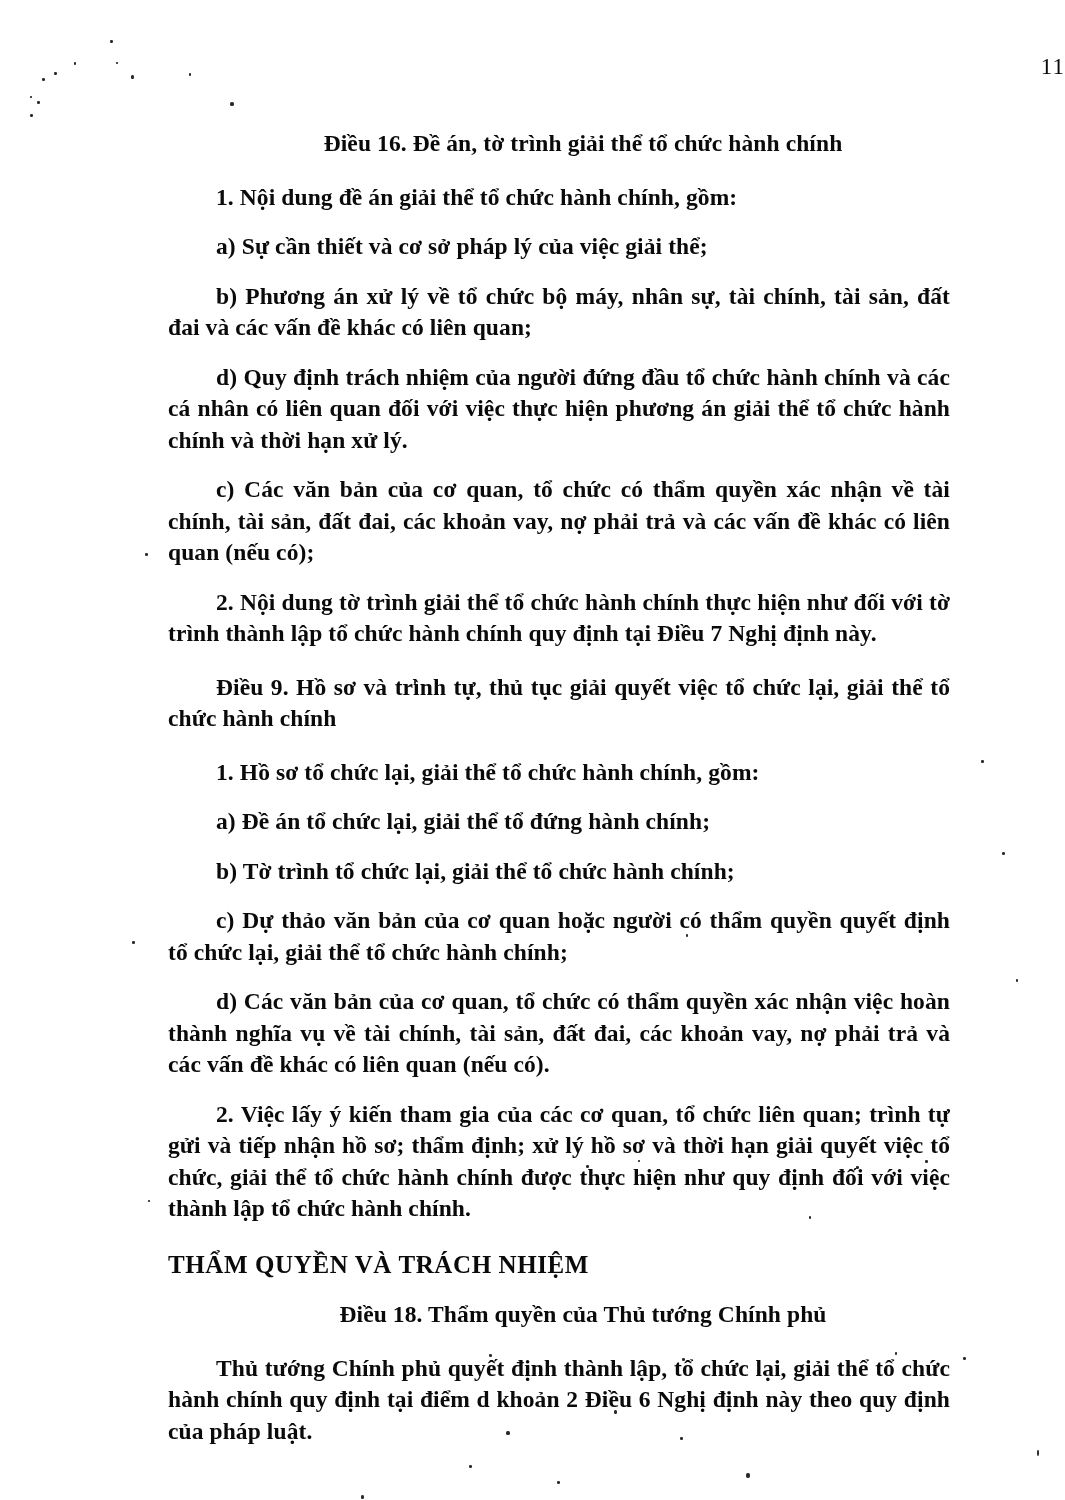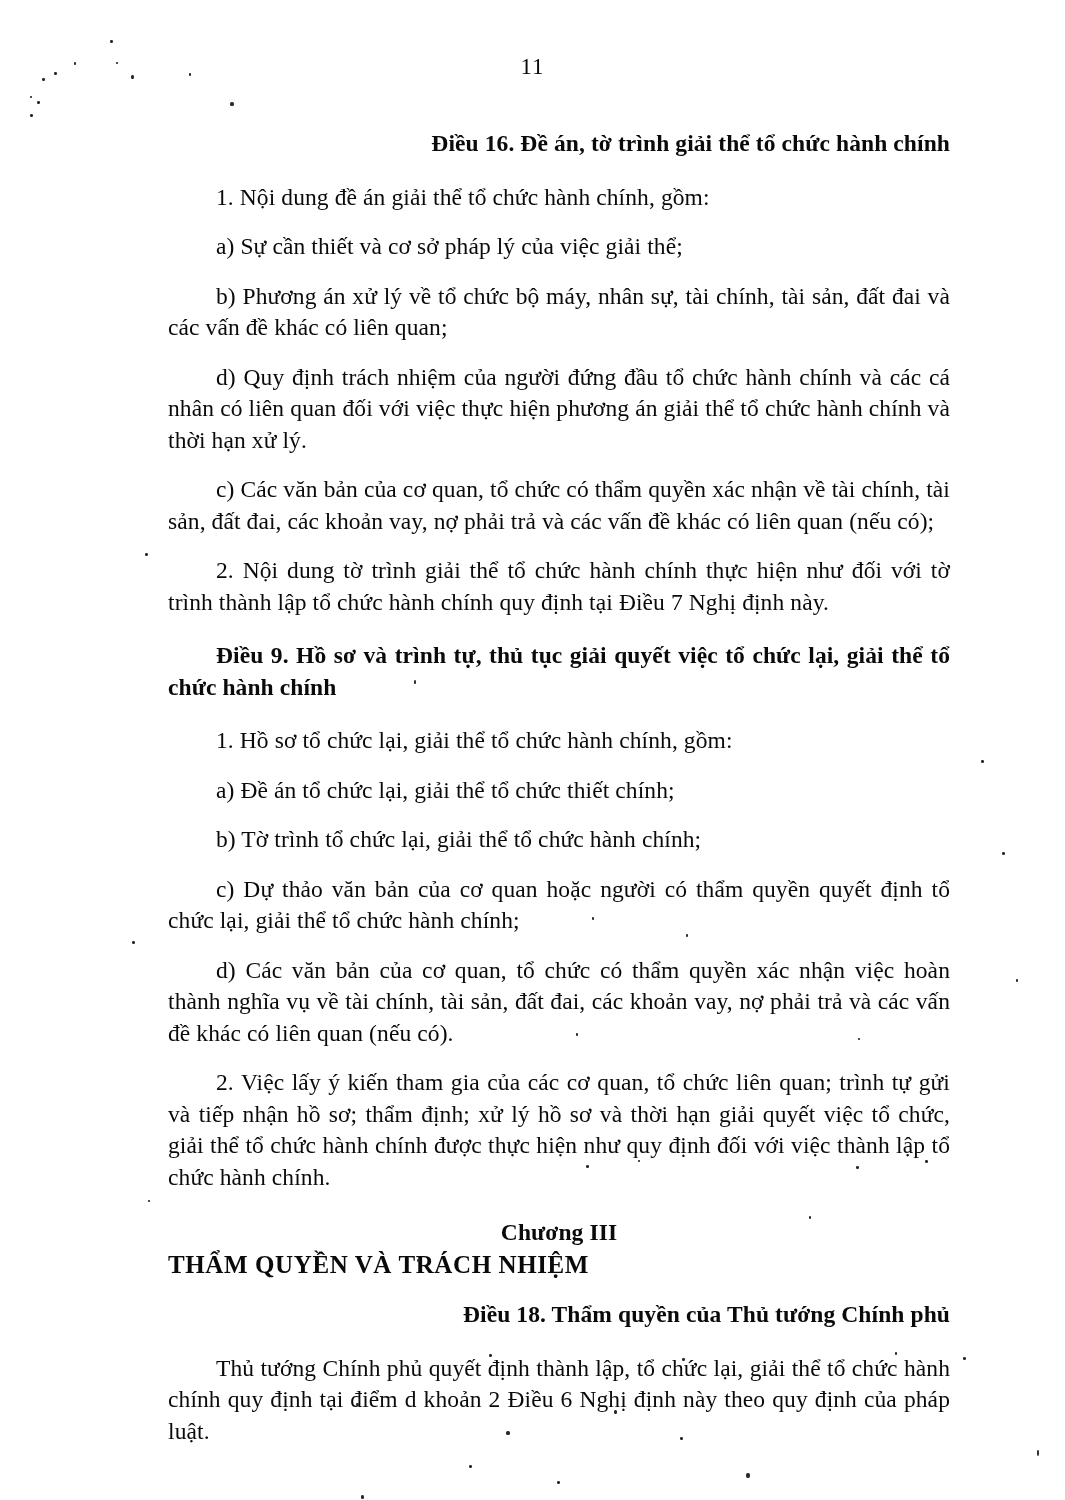--- a/index.html
+++ b/index.html
@@ -25,45 +25,46 @@
   .speck {
     position: absolute;
     background: #2a2a2a;
     border-radius: 40%;
   }
   .page-number {
     position: absolute;
     top: 54px;
     left: 0;
     width: 1065px;
-    text-align: center;
+    text-align: right;
     font-size: 23px;
     letter-spacing: 1px;
   }
   .content {
     position: absolute;
     top: 128px;
     left: 168px;
     width: 782px;
   }
   p {
     margin: 0 0 15px 0;
     font-size: 23.5px;
     line-height: 31.5px;
     text-align: justify;
     text-justify: inter-word;
     letter-spacing: 0.1px;
   }
   p.indent {
     text-indent: 48px;
+    font-weight: bold;
   }
   p.heading {
     font-weight: bold;
     text-indent: 48px;
-    text-align: right;
+    text-align: center;
   }
   p.heading-wrap {
     font-weight: bold;
     text-indent: 48px;
     text-align: justify;
   }
   p.center {
     text-align: center;
     text-indent: 0;
     font-weight: bold;
@@ -146,32 +147,31 @@
     <p class="indent gap-sm">d) Quy định trách nhiệm của người đứng đầu tổ chức hành chính và các cá nhân có liên quan đối với việc thực hiện phương án giải thể tổ chức hành chính và thời hạn xử lý.</p>
 
     <p class="indent gap-sm">c) Các văn bản của cơ quan, tổ chức có thẩm quyền xác nhận về tài chính, tài sản, đất đai, các khoản vay, nợ phải trả và các vấn đề khác có liên quan (nếu có);</p>
 
     <p class="indent gap-md">2. Nội dung tờ trình giải thể tổ chức hành chính thực hiện như đối với tờ trình thành lập tổ chức hành chính quy định tại Điều 7 Nghị định này.</p>
 
     <p class="heading-wrap gap-md">Điều 9. Hồ sơ và trình tự, thủ tục giải quyết việc tổ chức lại, giải thể tổ chức hành chính</p>
 
     <p class="indent gap-sm">1. Hồ sơ tổ chức lại, giải thể tổ chức hành chính, gồm:</p>
 
-    <p class="indent gap-sm">a) Đề án tổ chức lại, giải thể tổ chức thiết chính;</p>
+    <p class="indent gap-sm">a) Đề án tổ chức lại, giải thể tổ đứng hành chính;</p>
 
     <p class="indent gap-sm">b) Tờ trình tổ chức lại, giải thể tổ chức hành chính;</p>
 
     <p class="indent gap-sm">c) Dự thảo văn bản của cơ quan hoặc người có thẩm quyền quyết định tổ chức lại, giải thể tổ chức hành chính;</p>
 
     <p class="indent gap-sm">d) Các văn bản của cơ quan, tổ chức có thẩm quyền xác nhận việc hoàn thành nghĩa vụ về tài chính, tài sản, đất đai, các khoản vay, nợ phải trả và các vấn đề khác có liên quan (nếu có).</p>
 
     <p class="indent gap-lg">2. Việc lấy ý kiến tham gia của các cơ quan, tổ chức liên quan; trình tự gửi và tiếp nhận hồ sơ; thẩm định; xử lý hồ sơ và thời hạn giải quyết việc tổ chức, giải thể tổ chức hành chính được thực hiện như quy định đối với việc thành lập tổ chức hành chính.</p>
 
     <div class="chapter-block">
-      <p class="center">Chương III</p>
 
       <p class="center-2">THẨM QUYỀN VÀ TRÁCH NHIỆM</p>
     </div>
 
     <p class="heading gap-md">Điều 18. Thẩm quyền của Thủ tướng Chính phủ</p>
 
     <p class="indent">Thủ tướng Chính phủ quyết định thành lập, tổ chức lại, giải thể tổ chức hành chính quy định tại điểm d khoản 2 Điều 6 Nghị định này theo quy định của pháp luật.</p>
 
   </div>
 </div>

